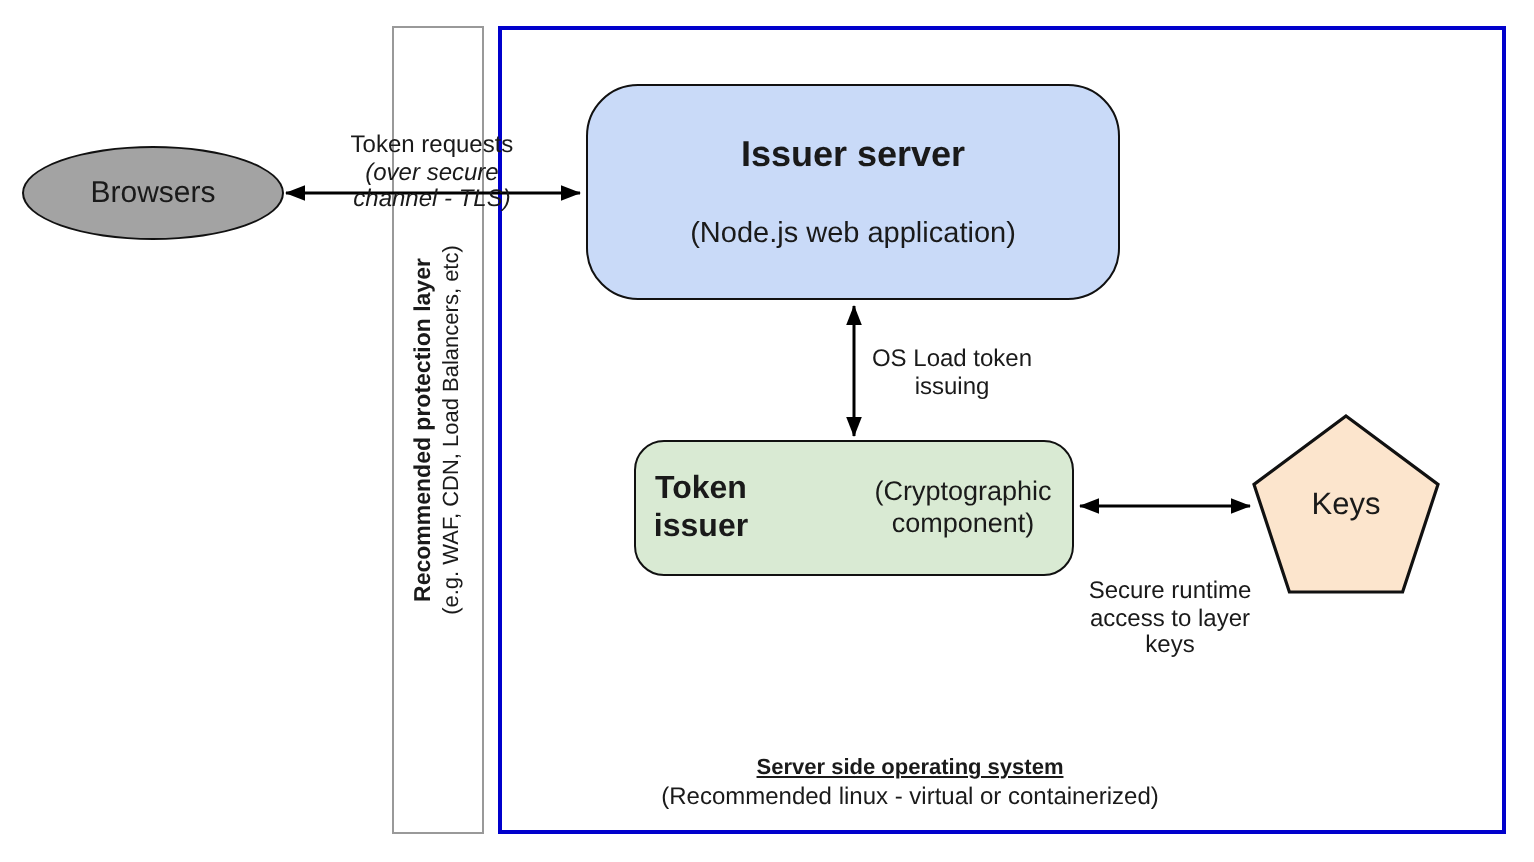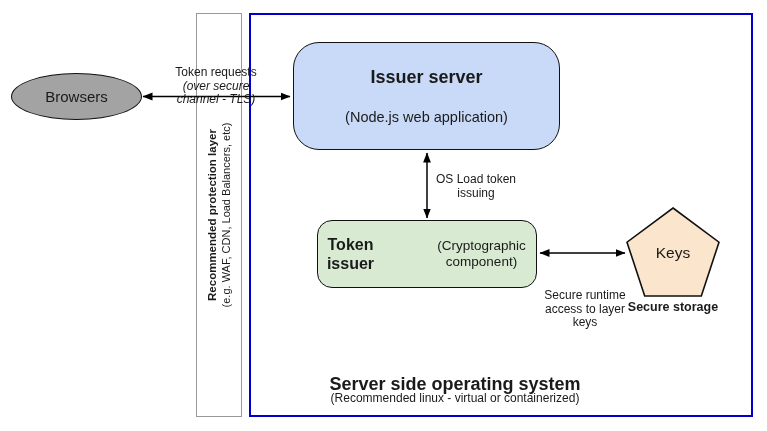--- a/index.html
+++ b/index.html
@@ -41,21 +41,21 @@
     border: 2px solid #0000cc;
     box-sizing: border-box;
     background: transparent;
   }
   .os-caption {
     position: absolute;
     left: 255px; top: 377px;
     width: 400px;
     text-align: center;
   }
-  .os-title { font-weight: bold; font-size: 18px; line-height: 14px; }
+  .os-title { font-weight: bold; font-size: 11px; line-height: 14px; text-decoration: underline; }
   .os-sub   { font-size: 12px; line-height: 15px; }
 
   
   .node-ellipse {
     position: absolute;
     left: 11px; top: 73px;
     width: 131px; height: 47px;
     background: #a3a3a3;
     border: 1.6px solid #111111;
     border-radius: 50%;
@@ -151,21 +151,20 @@
 
   <div class="node-token">
     <div class="node-title">Token issuer</div>
     <div class="node-sub">(Cryptographic component)</div>
   </div>
 
   <svg class="pentagon-svg" width="96" height="92" aria-hidden="true">
     <polygon points="48,2 94,36.2 76.3,90 19.7,90 2,36.2" fill="#fce5cd" stroke="#111111" stroke-width="1.6"></polygon>
   </svg>
   <div class="keys-label">Keys</div>
-  <div class="storage-caption">Secure storage</div>
 
   <svg class="arrows" width="767" height="431" aria-hidden="true">
     <defs>
       <marker id="arrowhead" markerWidth="11" markerHeight="9" refX="9.5" refY="4.5" orient="auto-start-reverse" markerUnits="userSpaceOnUse">
         <path d="M0,0.6 L10,4.5 L0,8.4 Z" fill="#000000"></path>
       </marker>
     </defs>
     <line x1="143" y1="96.5" x2="290" y2="96.5" stroke="#000000" stroke-width="1.5" marker-start="url(#arrowhead)" marker-end="url(#arrowhead)"></line>
     <line x1="427" y1="153" x2="427" y2="218" stroke="#000000" stroke-width="1.5" marker-start="url(#arrowhead)" marker-end="url(#arrowhead)"></line>
     <line x1="540" y1="253" x2="625" y2="253" stroke="#000000" stroke-width="1.5" marker-start="url(#arrowhead)" marker-end="url(#arrowhead)"></line>

